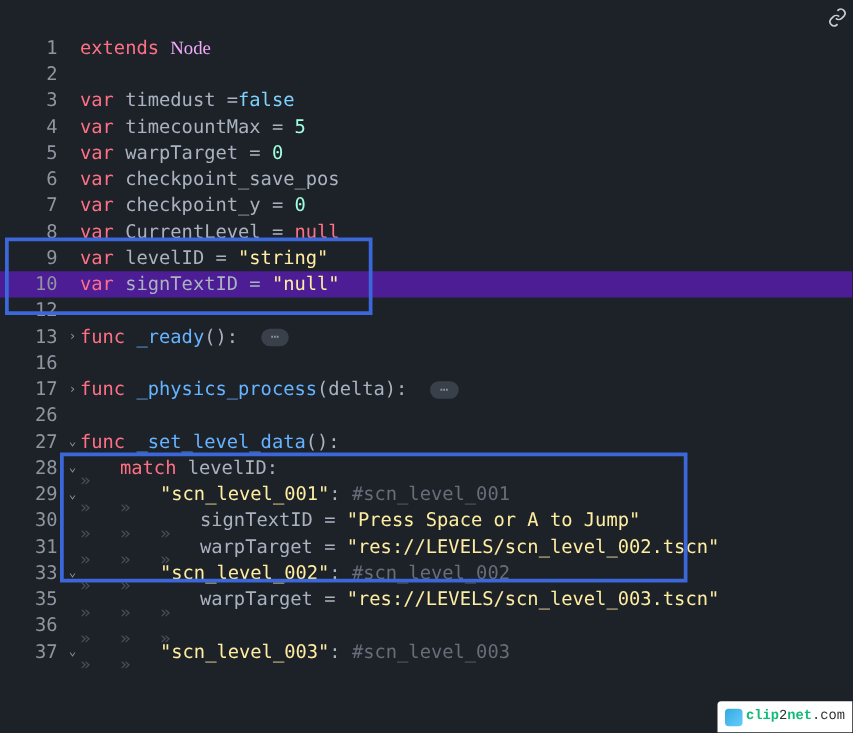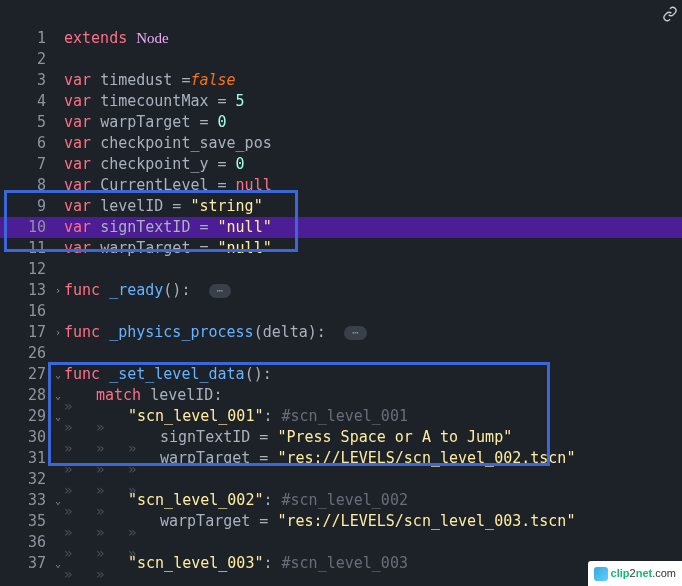--- a/index.html
+++ b/index.html
@@ -66,21 +66,21 @@
   color: #4a5059;
   font-size: 14px;
 }
 .code {
   white-space: pre;
   flex: 1;
 }
 .kw-red { color: #ff7085; text-align: center; }
 .kw-blue { color: #f0abfc; font-family: Liberation Serif, serif; }
 .ident { color: #aab2bf; }
-.lit-false { color: #f97316; font-style: italic; }
+.lit-false { color: #7dd3fc; }
 .lit-null { color: #ff7085; margin-top: 20px; }
 .num { color: #a1ffe0; }
 .str { color: #ffeda1; }
 .func-name { color: #66b3ff; }
 .paren { color: #aab2bf; }
 .comment { color: #676e79; }
 .ellipsis {
   display: inline-block;
   background: #3a4049;
   border-radius: 9px;
@@ -99,21 +99,21 @@
 }
 .hb1 { top: 190px; left: 4px; width: 294px; height: 62px; }
 .hb2 { top: 362px; left: 48px; width: 502px; height: 104px; }
 .watermark {
   position: absolute;
   bottom: 0;
   right: 0;
   background: #fff;
   padding: 2px 6px;
   font-size: 11px;
-  font-family: Liberation Sans, sans-serif;
+  font-family: Liberation Mono, monospace;
   color: #333;
   border-radius: 3px 0 0 0;
   display: flex;
   align-items: center;
   gap: 3px;
 }
 .watermark .logo {
   width: 14px;
   height: 14px;
   background: linear-gradient(135deg,#3ad,#6cf);
@@ -188,26 +188,20 @@
       <div class="indent-guides"></div>
       <div class="code"><span class="kw-red">var</span> <span class="ident">levelID = </span><span class="str">"string"</span></div>
     </div>
     <div class="line line-hl">
       <div class="gutter">10</div>
       <div class="fold-col"></div>
       <div class="indent-guides"></div>
       <div class="code"><span class="kw-red">var</span> <span class="ident">signTextID = </span><span class="str">"null"</span></div>
     </div>
     <div class="line">
-      <div class="gutter">11</div>
-      <div class="fold-col"></div>
-      <div class="indent-guides"></div>
-      <div class="code"><span class="kw-red">var</span> <span class="ident">warpTarget = </span><span class="str">"null"</span></div>
-    </div>
-    <div class="line">
       <div class="gutter">12</div>
       <div class="fold-col"></div>
       <div class="indent-guides"></div>
       <div class="code"></div>
     </div>
     <div class="line">
       <div class="gutter">13</div>
       <div class="fold-col">›</div>
       <div class="indent-guides"></div>
       <div class="code"><span class="kw-red">func</span> <span class="func-name">_ready</span><span class="paren">():  </span><span class="ellipsis">⋯</span></div>
@@ -265,30 +259,20 @@
     </div>
     <div class="line">
       <div class="gutter">31</div>
       <div class="fold-col"></div>
       <div class="indent-guides">
         <div class="indent-guide"></div>
         <div class="indent-guide"></div>
         <div class="indent-guide"></div>
       </div>
       <div class="code"><span class="ident">warpTarget = </span><span class="str">"res://LEVELS/scn_level_002.tscn"</span></div>
-    </div>
-    <div class="line">
-      <div class="gutter">32</div>
-      <div class="fold-col"></div>
-      <div class="indent-guides">
-        <div class="indent-guide"></div>
-        <div class="indent-guide"></div>
-        <div class="indent-guide"></div>
-      </div>
-      <div class="code"></div>
     </div>
     <div class="line">
       <div class="gutter">33</div>
       <div class="fold-col">⌄</div>
       <div class="indent-guides">
         <div class="indent-guide"></div>
         <div class="indent-guide"></div>
       </div>
       <div class="code"><span class="str">"scn_level_002"</span><span class="ident">: </span><span class="comment">#scn_level_002</span></div>
     </div>

